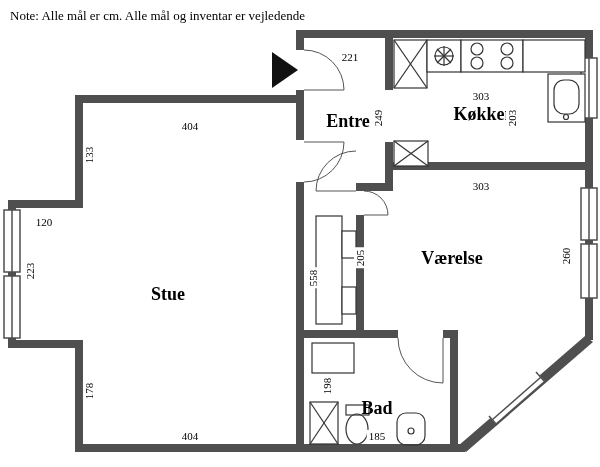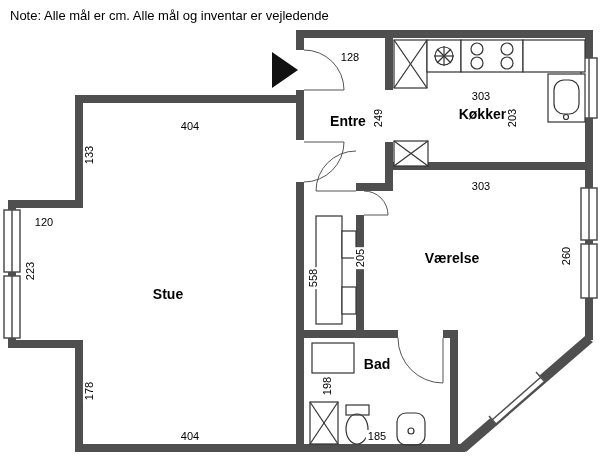--- a/index.html
+++ b/index.html
@@ -1,25 +1,25 @@
 <!DOCTYPE html>
 <html><head>
 <meta charset="utf-8">
 <style>
   html,body{margin:0;padding:0;background:#fff;}
   .stage{
     position:relative;width:600px;height:467px;background:#ffffff;
-    font-family:Liberation Sans, sans-serif;overflow:hidden;
+    font-family:Liberation Serif, serif;overflow:hidden;
   }
   .note{
     position:absolute;left:10px;top:8px;font-size:13px;color:#000;white-space:nowrap;
   }
   svg{position:absolute;left:0;top:0;}
   .labels span{position:absolute;transform:translate(-50%,-50%);white-space:nowrap;}
-  .room{font-size:14px;font-weight:bold;color:#000;}
+  .room{font-size:18px;font-weight:bold;color:#000;}
   .dim{font-size:11px;color:#000;background:#fff;padding:0 2px;line-height:1.1;}
   .dim.v{transform:translate(-50%,-50%) rotate(-90deg);}
 </style>
 </head>
 <body>
 
 <div class="stage">
 
   <div class="note">Note: Alle mål er cm. Alle mål og inventar er vejledende</div>
 
@@ -171,23 +171,23 @@
       </g>
     </g>
   </svg>
 
   <div class="labels">
 
     <span class="room" style="left:168px;top:294px">Stue</span>
     <span class="room" style="left:348px;top:121px">Entre</span>
     <span class="room" style="left:484px;top:114px">Køkken</span>
     <span class="room" style="left:452px;top:258px">Værelse</span>
-    <span class="room" style="left:377px;top:364px">Bad</span>
-
-    <span class="dim h" style="left:350px;top:57px">128</span>
+    <span class="room" style="left:377px;top:408px">Bad</span>
+
+    <span class="dim h" style="left:350px;top:57px">221</span>
     <span class="dim h" style="left:190px;top:126px">404</span>
     <span class="dim v" style="left:89px;top:155px">133</span>
     <span class="dim h" style="left:44px;top:222px">120</span>
     <span class="dim v" style="left:30px;top:271px">223</span>
     <span class="dim v" style="left:378px;top:118px">249</span>
     <span class="dim h" style="left:481px;top:96px">303</span>
     <span class="dim v" style="left:512px;top:118px">203</span>
     <span class="dim h" style="left:481px;top:186px">303</span>
     <span class="dim v" style="left:566px;top:256px">260</span>
     <span class="dim v" style="left:313px;top:278px">558</span>

